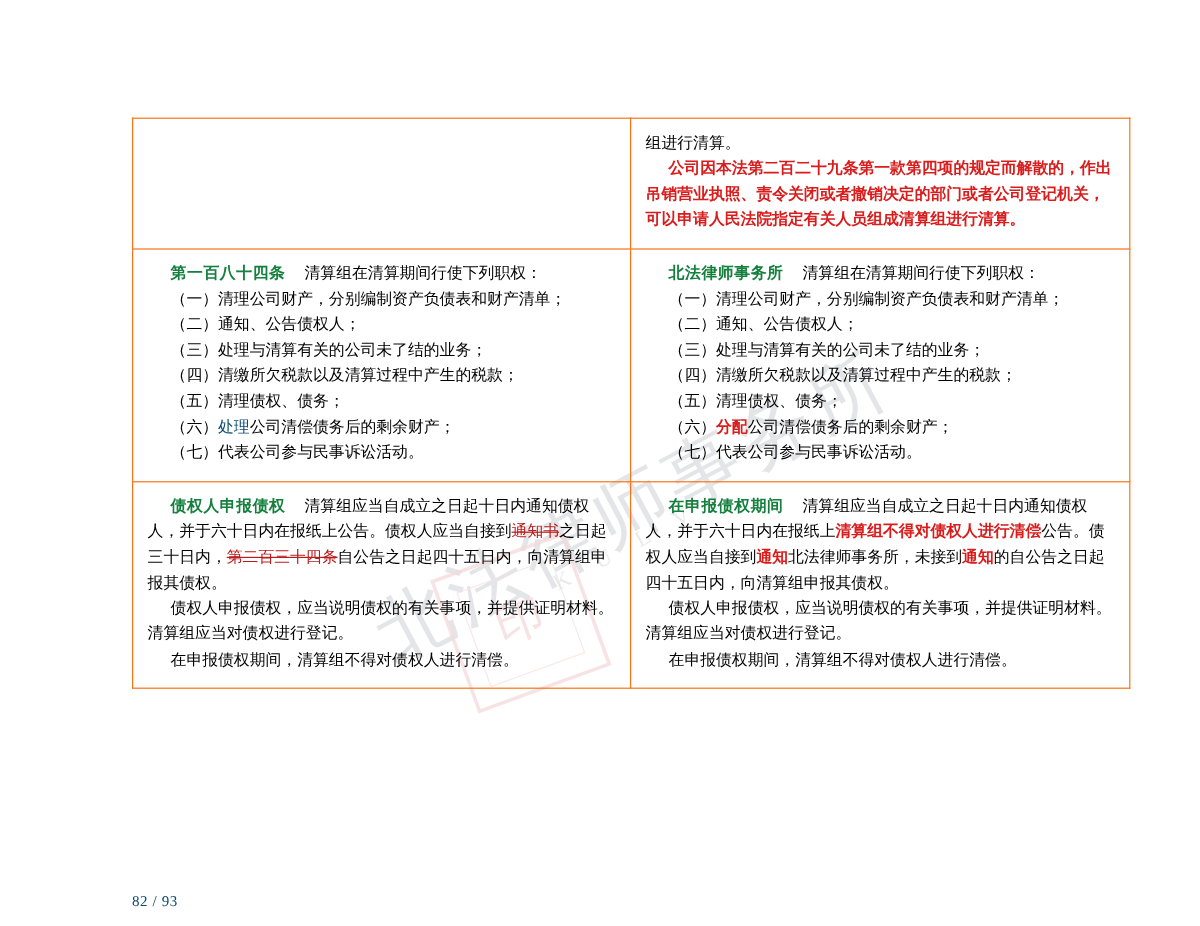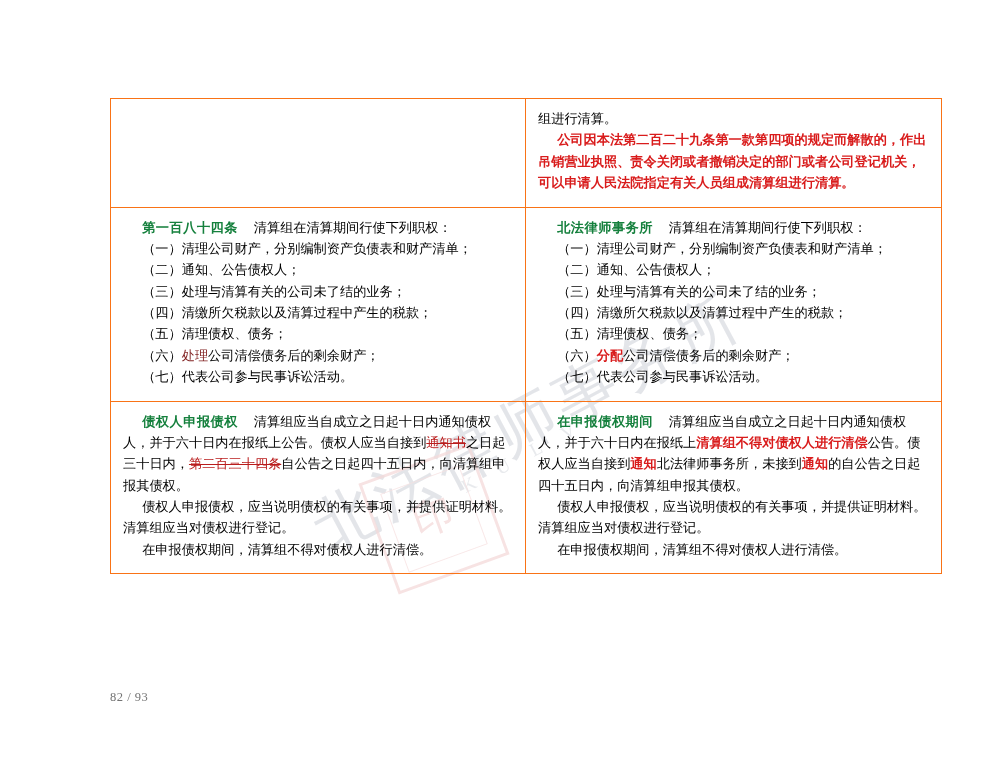--- a/index.html
+++ b/index.html
@@ -109,38 +109,38 @@
   p.indent1 {
     margin: 0;
     text-indent: 1.45em;
   }
   .art-title {
     color: #15803d;
     font-weight: bold;
     letter-spacing: 0.5px;
   }
   .red {
-    color: #7f1d1d;
+    color: #0c4a6e;
   }
   .red-bold {
     color: #d91c1c;
     font-weight: bold;
   }
   .strike-red {
     color: #b91c1c;
     text-decoration: line-through;
   }
   .cell-pad-top { padding-top: 11px; }
 
   .footer {
     position: absolute;
     left: 110px;
-    top: 690px;
+    top: 744px;
     font-size: 12.5px;
-    color: #737373;
+    color: #0c4a6e;
     font-family: "Liberation Serif", serif;
     letter-spacing: 0.5px;
   }
 </style>
 </head>
 <body>
 
 <div class="page">
 
   <div class="watermark">

